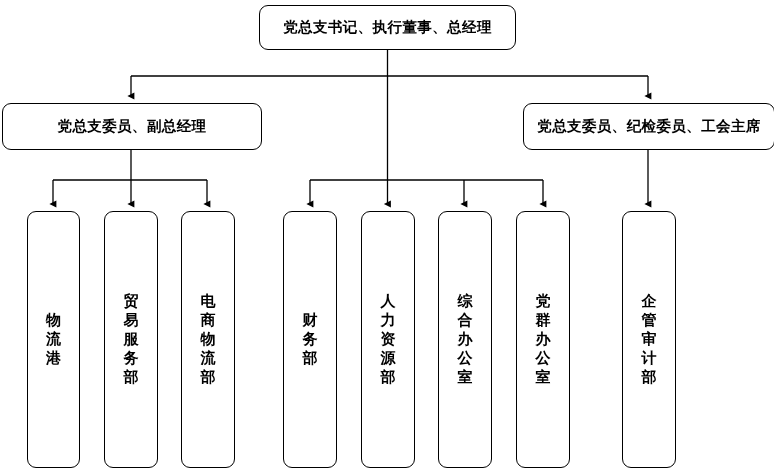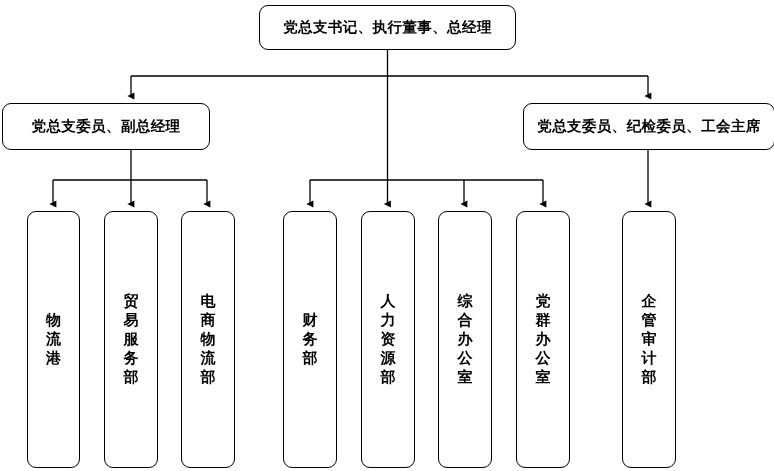--- a/index.html
+++ b/index.html
@@ -91,21 +91,21 @@
       <path d="M543,180 L543,204" marker-end="url(#arrowhead)"></path>
 
       <path d="M648,150 L648,204" marker-end="url(#arrowhead)"></path>
     </g>
   </svg>
 
   <div class="node node-exec" style="left:259px; top:5px; width:257px; height:45px;">
     <span>党总支书记、执行董事、总经理</span>
   </div>
 
-  <div class="node node-exec" style="left:2px; top:103px; width:208px; height:47px;">
+  <div class="node node-exec" style="left:2px; top:103px; width:260px; height:47px;">
     <span>党总支委员、副总经理</span>
   </div>
 
   <div class="node node-exec" style="left:523px; top:103px; width:252px; height:47px;">
     <span>党总支委员、纪检委员、工会主席</span>
   </div>
 
   <div class="node node-dept" style="left:27px; top:211px; width:53px; height:257px;">
     <div class="vtext">
       <span>物</span>

